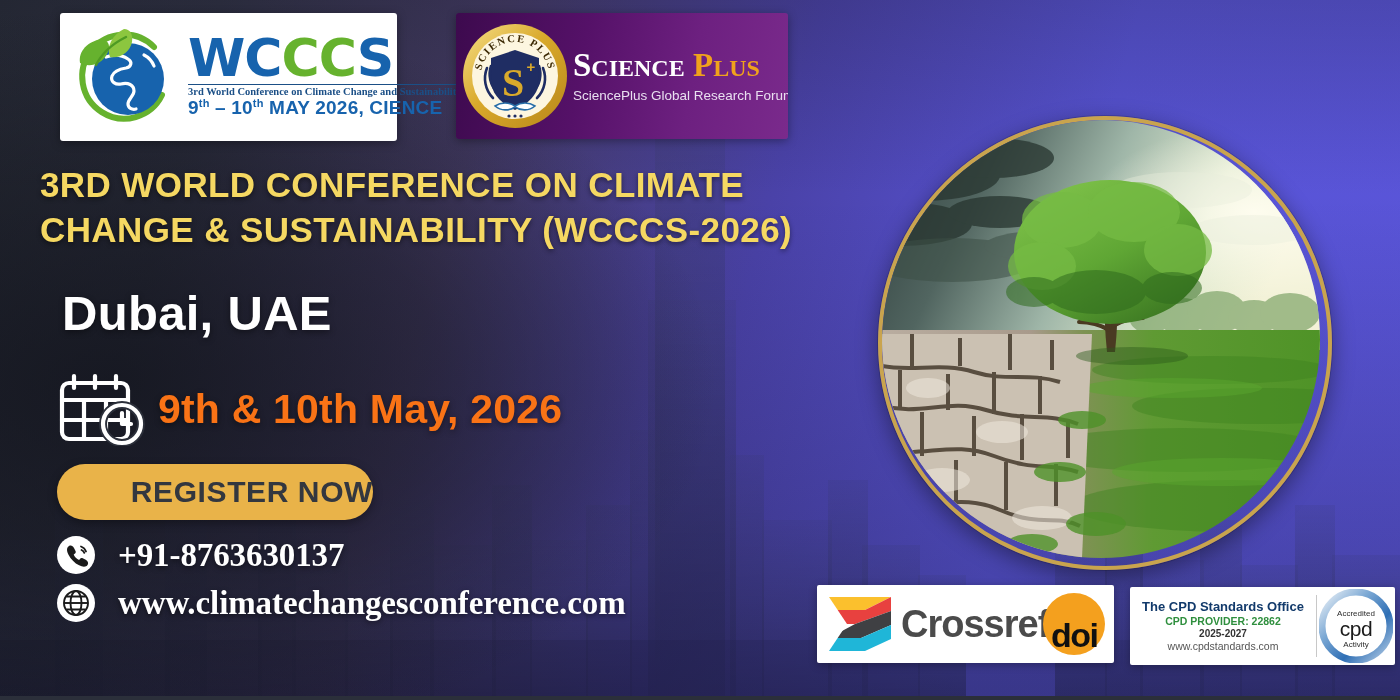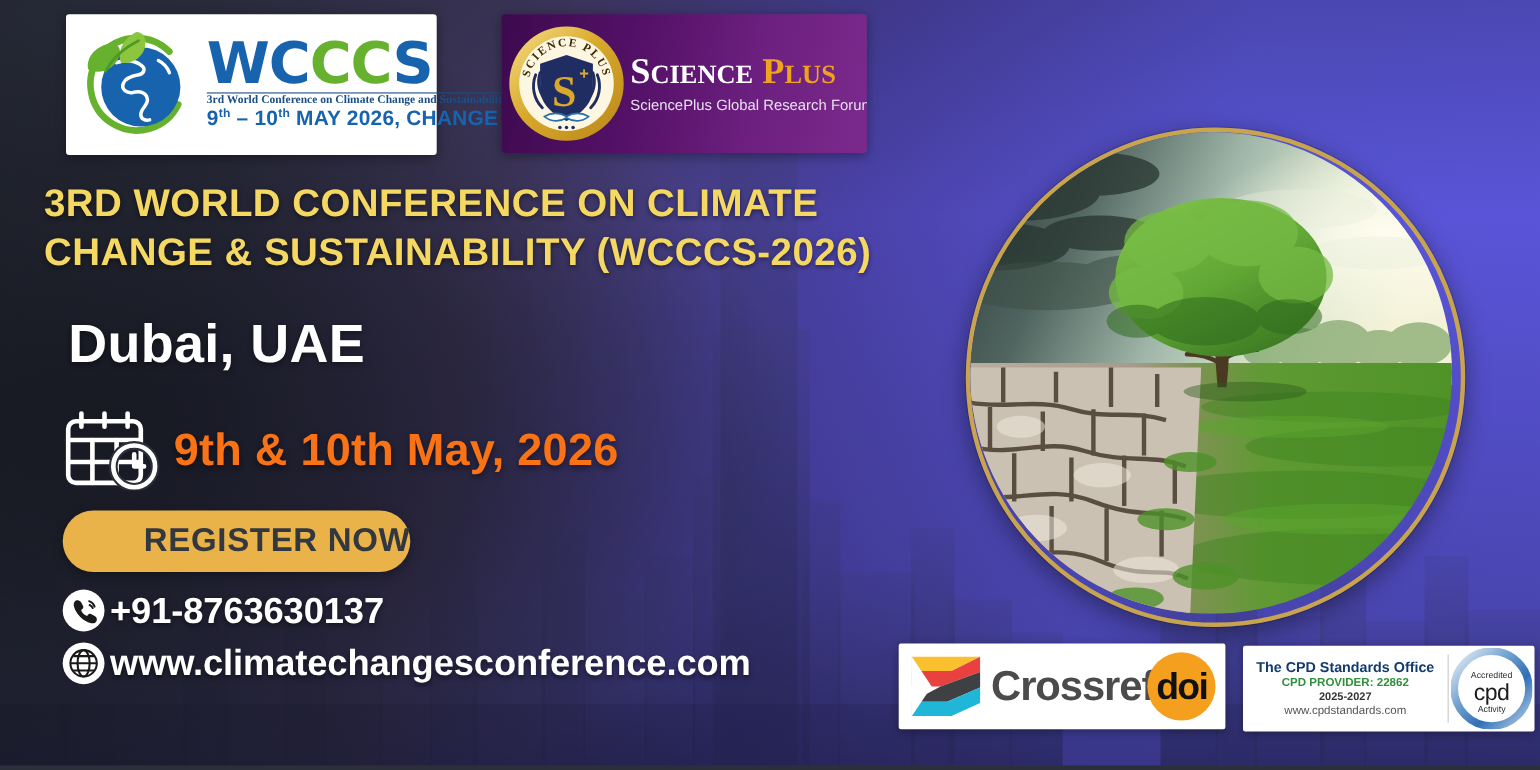--- a/index.html
+++ b/index.html
@@ -97,21 +97,21 @@
     background:#e9b349;border:none;cursor:pointer;
     display:flex;align-items:center;justify-content:flex-end;
     box-shadow:0 3px 10px rgba(0,0,0,.35);
   }
   .register span{
     font-weight:bold;font-size:30px;color:#33373f;letter-spacing:.6px;
   }
 
   
   .contacts{position:absolute;left:56px;top:531px;}
-  .crow{display:flex;align-items:center;height:48px;gap:4px;}
+  .crow{display:flex;align-items:center;height:48px;gap:22px;font-family:Liberation Serif, serif;}
   .crow .ctext{
     font-weight:bold;font-size:33px;color:#ffffff;letter-spacing:-.1px;
     text-shadow:0 2px 5px rgba(0,0,0,.5);white-space:nowrap;
   }
   .cicon{width:40px;height:40px;flex:none;}
 
   
   .hero{
     position:absolute;left:878px;top:116px;width:446px;height:446px;
     border-radius:50%;overflow:hidden;
@@ -125,21 +125,21 @@
     background:#ffffff;border-radius:2px;display:flex;align-items:center;
     box-shadow:0 2px 8px rgba(0,0,0,.3);
   }
   .cr-mark{width:74px;height:58px;margin-left:8px;flex:none;}
   .cr-word{
     font-weight:bold;font-size:38px;color:#4b4b4b;letter-spacing:-1px;margin-left:2px;
     font-family:"Liberation Sans", sans-serif;
   }
   .cr-doi{
     width:62px;height:62px;border-radius:50%;background:#f4a01e;
-    display:flex;align-items:center;justify-content:center;margin-left:-6px;
+    display:flex;align-items:flex-end;justify-content:center;margin-left:-6px;
   }
   .cr-doi span{font-weight:bold;font-size:34px;color:#111111;letter-spacing:-1.5px;}
 
   .logo-cpd{
     position:absolute;left:1130px;top:587px;width:265px;height:78px;
     background:#ffffff;border-radius:2px;display:flex;align-items:center;
     box-shadow:0 2px 8px rgba(0,0,0,.3);
   }
   .cpd-left{flex:1;text-align:center;padding-left:0;line-height:1.25;}
   .cpd-l1{font-weight:bold;font-size:13px;color:#123a6b;white-space:nowrap;}
@@ -206,21 +206,21 @@
       <circle cx="62" cy="58" r="36" fill="#1763ad"></circle>
       <path d="M40 36c8-3 16-2 22 2 5 3 3 8-2 9-6 1-12 3-14 8-2 6 4 9 9 8 7-2 13 1 13 7 0 5-6 8-6 13 0 4 4 6 8 5" fill="none" stroke="#ffffff" stroke-width="3.2" stroke-linecap="round"></path>
       <path d="M78 34c4 2 8 6 10 11" fill="none" stroke="#ffffff" stroke-width="3.2" stroke-linecap="round"></path>
       <path d="M36 18c-14 2-24 12-22 24 10 5 22 1 27-9 4-8 2-13-5-15z" fill="#66b22e"></path>
       <path d="M58 8c-12 6-18 18-14 28 10 2 20-5 22-15 1-8-2-13-8-13z" fill="#8cc63f"></path>
       <path d="M30 44c6-12 18-22 30-28" fill="none" stroke="#4e9a23" stroke-width="2.4" stroke-linecap="round"></path>
     </svg>
     <div class="wcccs-right">
       <div class="wcccs-word"><span class="wc-b">W</span><span class="wc-b">C</span><span class="wc-g">C</span><span class="wc-g">C</span><span class="wc-b">S</span></div>
       <div class="wcccs-sub">3rd World Conference on Climate Change and Sustainability</div>
-      <div class="wcccs-date"><span>9</span><sup>th</sup><span> – 10</span><sup>th</sup><span> MAY 2026, CHANGE</span></div>
+      <div class="wcccs-date"><span>9</span><sup>th</sup><span> – 10</span><sup>th</sup><span> MAY 2026, CIENCE</span></div>
     </div>
   </div>
 
   <div class="logo-splus">
     <svg class="splus-emblem" viewBox="0 0 108 108">
       <defs>
         <linearGradient id="goldg" x1="0" y1="0" x2="1" y2="1">
           <stop offset="0" stop-color="#f6e08a"></stop>
           <stop offset=".45" stop-color="#d9a92b"></stop>
           <stop offset="1" stop-color="#b8871a"></stop>

